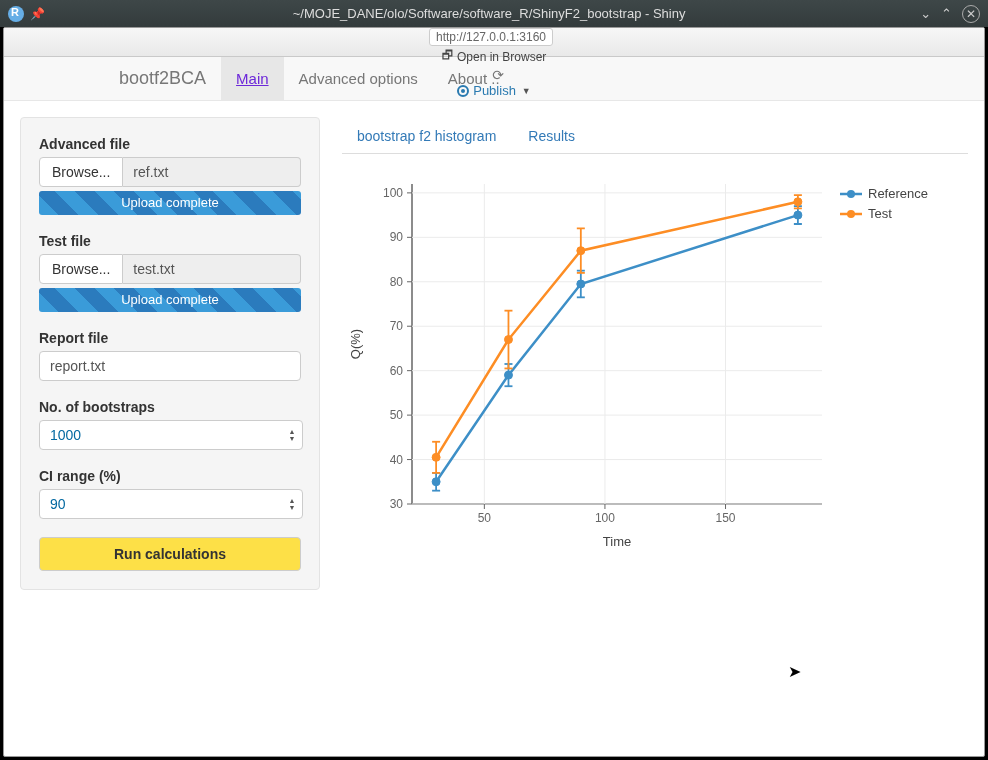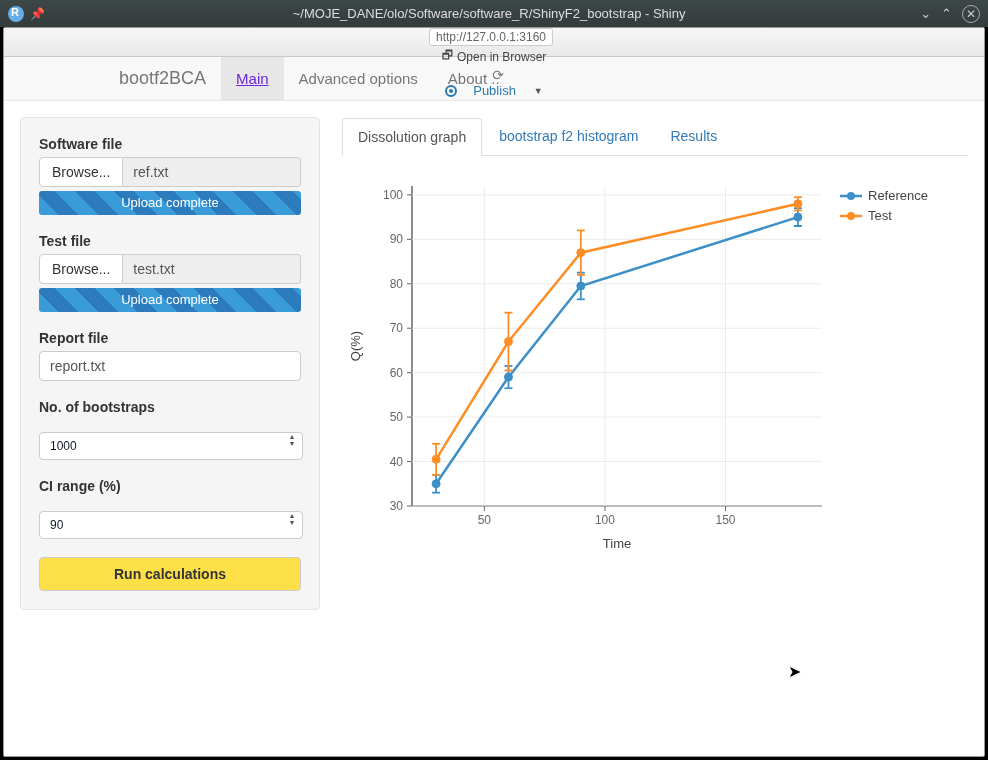--- a/index.html
+++ b/index.html
@@ -14,21 +14,21 @@
   .pin-icon { color:#ccc; font-size:12px; }
   .tbtn { color:#ccc; font-size:13px; }
   .close-circle{ width:18px;height:18px;border:1px solid #aaa;border-radius:50%;display:flex;align-items:center;justify-content:center;font-size:12px;color:#ccc;}
   .app-window { position:absolute; top:27px; left:3px; right:3px; bottom:3px; background:#fff; border:1px solid #999; border-radius:2px; overflow:hidden; }
   .toolbar { height:29px; background:linear-gradient(#f7f7f7,#e9e9e9); border-bottom:1px solid #c9c9c9; display:flex; align-items:center; padding:0 6px; font-size:12px; color:#444;flex-direction:column; }
   .url-box { background:#fff; border:1px solid #ccc; border-radius:3px; padding:1px 6px; margin-right:6px; font-size:12px; color:#666;}
   .tb-sep { width:1px; height:18px; background:#ccc; margin:0 6px;}
   .open-browser { display:flex; align-items:center; gap:4px; }
   .refresh-ic { margin-left:8px; color:#777; font-size:14px;}
   .tb-spacer{flex:1;}
-  .publish { color:#2a7ab0; display:flex; align-items:center; gap:16px; font-size:13px;}
+  .publish { color:#2a7ab0; display:flex; align-items:center; gap:4px; font-size:13px;}
   .pub-dot{ width:12px;height:12px;border:2px solid #2a7ab0; border-radius:50%; position:relative;}
   .pub-dot::after{content:"";width:4px;height:4px;background:#2a7ab0;border-radius:50%;position:absolute;left:2px;top:2px;}
   .caret-down{ font-size:9px; color:#555; margin-left:2px;}
 
   .navbar { height:44px; background:#f8f8f8; border-bottom:1px solid #e7e7e7; display:flex; align-items:stretch; padding-left:100px;}
   .brand { color:#777; font-size:18px; font-weight:500; display:flex; align-items:center; padding:0 15px;}
   .nav-item { color:#777; font-size:15px; display:flex; align-items:center; padding:0 15px; }
   .nav-item.active { background:#e7e7e7; color:#6d28d9;text-decoration:underline; }
 
   .content { display:flex; padding:16px 16px; gap:22px; }
@@ -36,21 +36,21 @@
   .ctl-label { font-weight:700; font-size:14px; margin-bottom:5px; color:#333;}
   .ctl-group { margin-bottom:18px; }
   .file-row { display:flex; }
   .browse-btn { background:#fff; border:1px solid #ccc; border-radius:4px 0 0 4px; padding:6px 12px; font-size:14px; color:#333;}
   .file-name { flex:1; background:#eee; border:1px solid #ccc; border-left:none; border-radius:0 4px 4px 0; padding:6px 10px; color:#555; font-size:14px;}
   .progress { height:24px; margin-top:4px; border-radius:3px; overflow:hidden; background:#f0f0f0;}
   .progress-bar { height:100%; width:100%; color:#fff; text-align:center; font-size:13px; line-height:24px;
      background: repeating-linear-gradient(45deg,#3a9bd9,#3a9bd9 14px,#2b7bbd 14px,#2b7bbd 28px);}
   .text-input { width:100%; border:1px solid #ccc; border-radius:4px; padding:6px 10px; font-size:14px; background:#fff; color:#555;}
   .num-wrap { display:flex; }
-  .num-input { flex:1; border:1px solid #ccc; border-radius:4px; padding:6px 10px; font-size:12px; background:#fff; color:#0f172a;margin-top:12px;}
+  .num-input { flex:1; border:1px solid #ccc; border-radius:4px; padding:6px 10px; font-size:14px; background:#fff; color:#0369a1;}
   .spin { width:18px; display:flex; flex-direction:column; justify-content:center; margin-left:-20px; }
   .spin span{ font-size:7px; color:#555; line-height:7px; text-align:center;}
   .run-btn { width:100%; background:#fde047; border:1px solid #ccc; border-radius:4px; padding:8px 0; font-size:14px; font-weight:700; color:#333;}
 
   .main { flex:1; }
   .tabs { display:flex; border-bottom:1px solid #ddd; }
   .tab { padding:10px 15px; font-size:14px; color:#337ab7; position:relative; top:1px;}
   .tab.active { color:#555; border:1px solid #ddd; border-bottom:1px solid #fff; border-radius:4px 4px 0 0; background:#fff;}
   .tab + .tab { margin-left:2px;}
   .plot-area { padding:20px 0 0 0; }
@@ -100,21 +100,21 @@
       <div class="nav-item active">Main</div>
       <div class="nav-item">Advanced options</div>
       <div class="nav-item">About ..</div>
     </div>
 
     <div class="content">
 
       <div class="sidebar">
 
         <div class="ctl-group">
-          <div class="ctl-label">Software file</div>
+          <div class="ctl-label">Advanced file</div>
           <div class="file-row">
             <div class="browse-btn">Browse...</div>
             <div class="file-name">ref.txt</div>
           </div>
           <div class="progress">
             <div class="progress-bar">Upload complete</div>
           </div>
         </div>
 
         <div class="ctl-group">
@@ -153,21 +153,20 @@
                 <span>▼</span>
               </div>
           </div>
         </div>
 
         <button class="run-btn">Run calculations</button>
       </div>
 
       <div class="main">
         <div class="tabs">
-          <div class="tab active">Dissolution graph</div>
           <div class="tab">bootstrap f2 histogram</div>
           <div class="tab">Results</div>
         </div>
 
         <div class="plot-area">
           <svg class="chart" id="chart" width="610" height="380">
               <line x1="70" y1="10" x2="70" y2="330" stroke="#666" stroke-width="1.5"></line>
               <line x1="70" y1="330" x2="480" y2="330" stroke="#666" stroke-width="1.5"></line>
               <line x1="70" y1="330" x2="480" y2="330" stroke="#ebebeb"></line>
               <line x1="65" y1="330" x2="70" y2="330" stroke="#666"></line>

